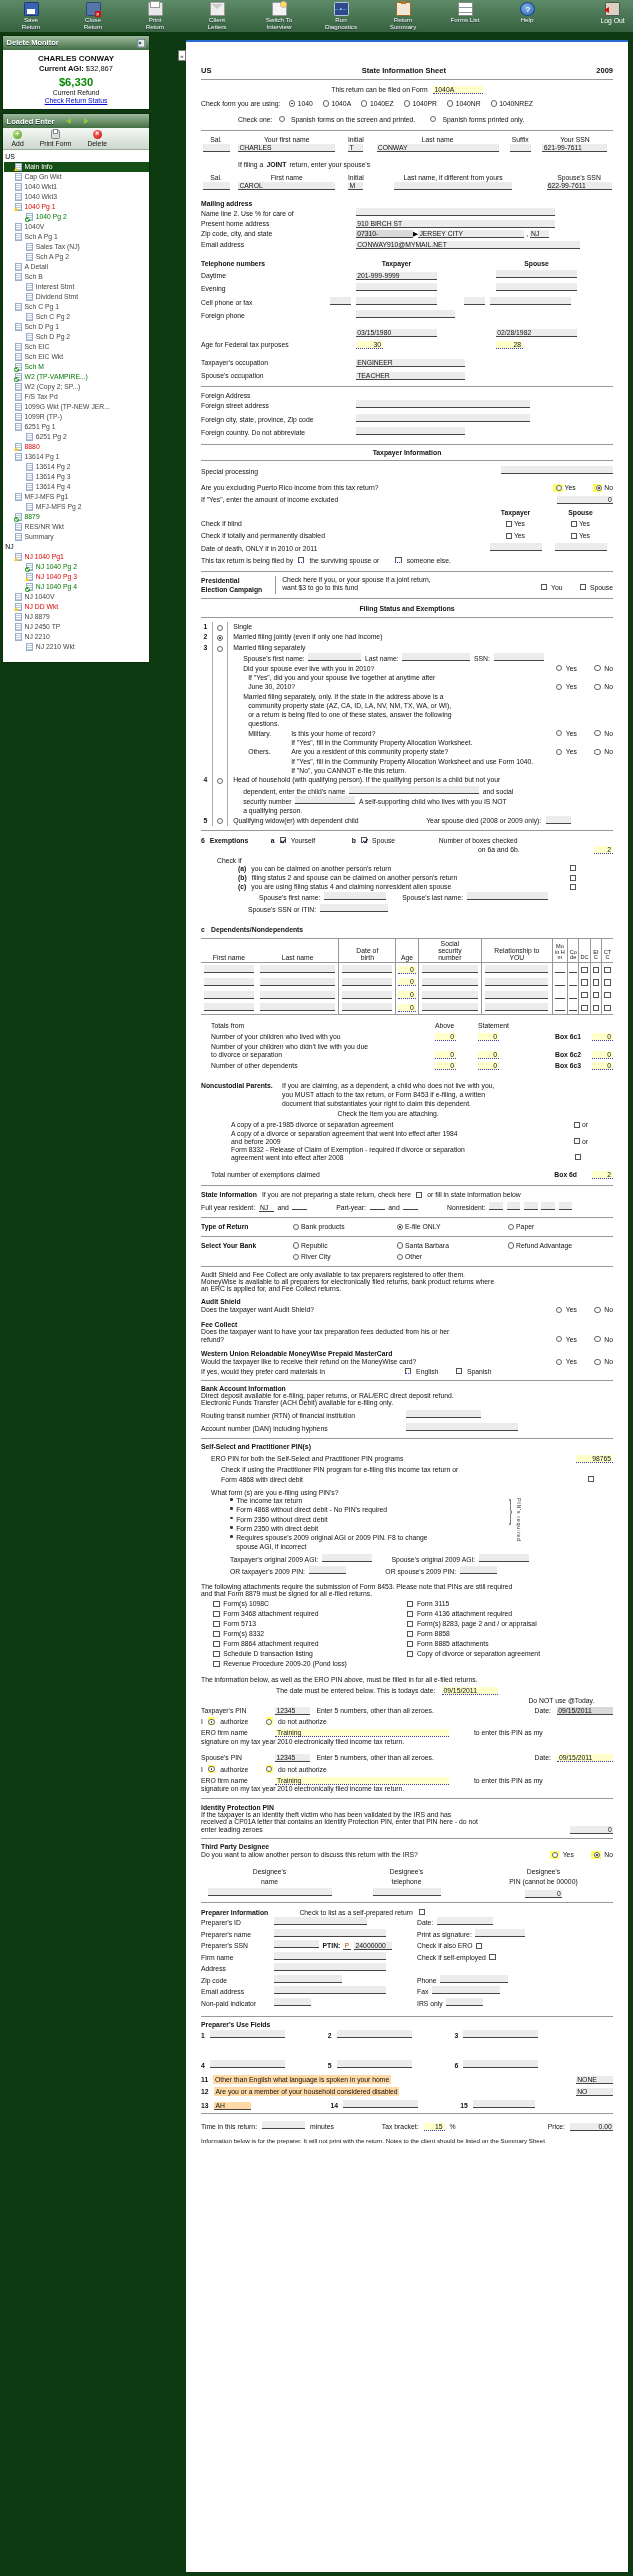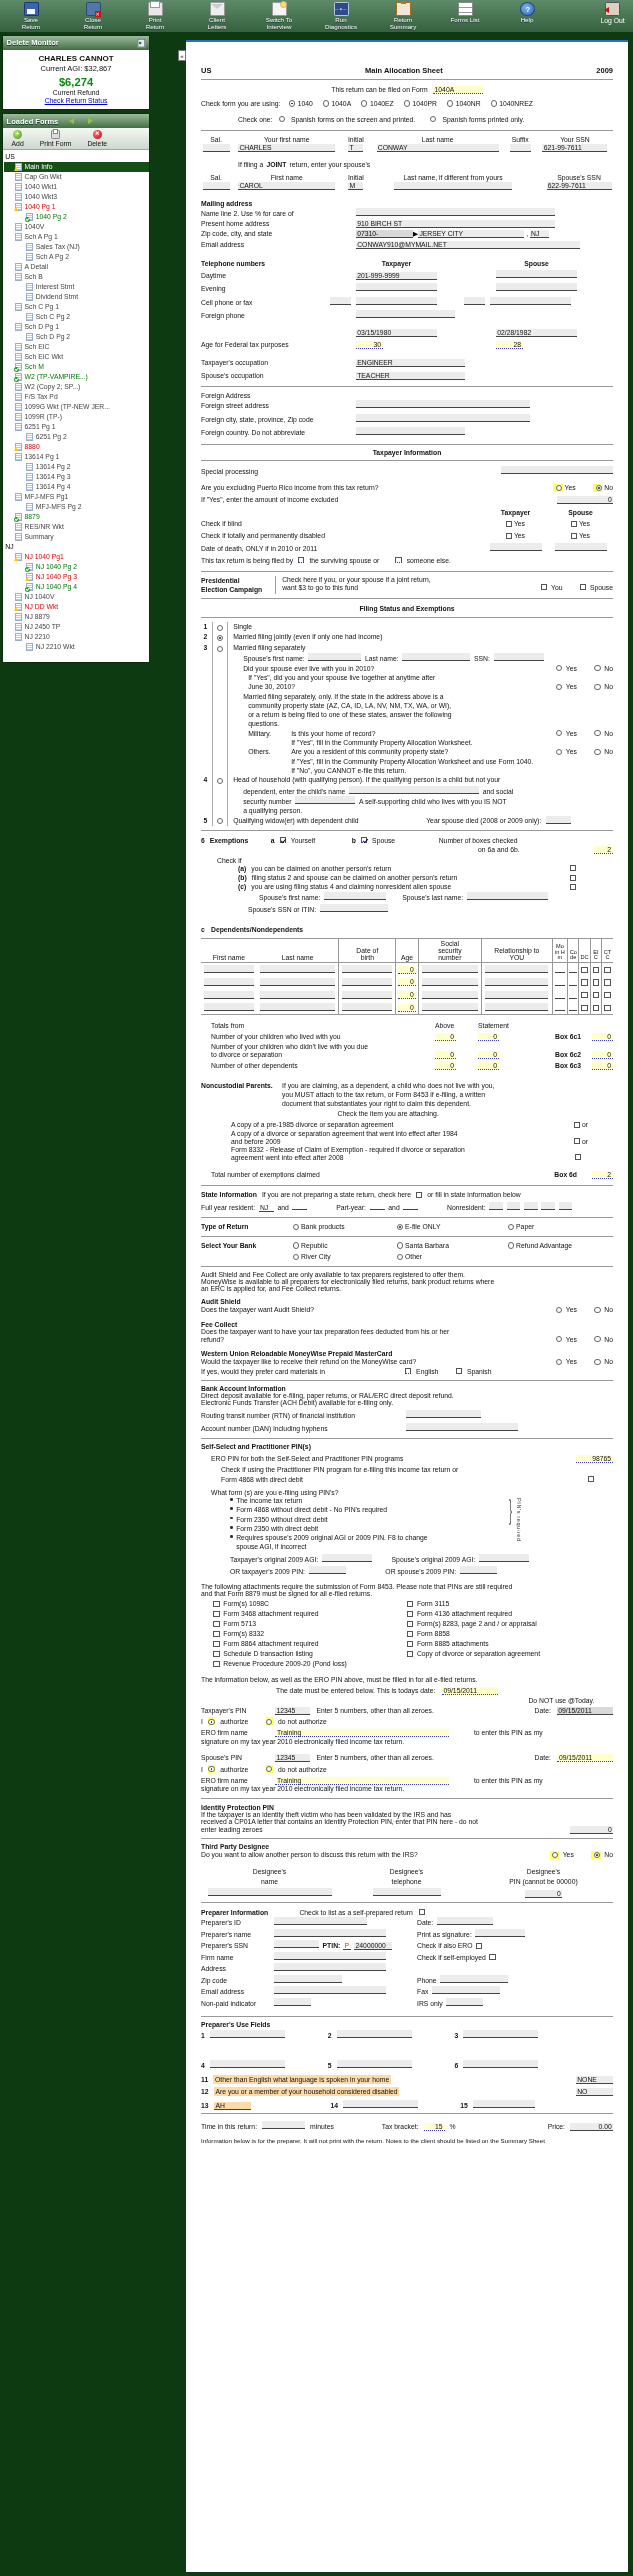--- a/index.html
+++ b/index.html
@@ -21,21 +21,21 @@
 .ic-forms{background:#fff;border:0.6px solid #888;background-image:repeating-linear-gradient(#fff 0 1.9px,#999 1.9px 2.5px)}
 .ic-help{background:radial-gradient(circle at 5px 4.3px,#7fb2e8,#2f66b3);border-radius:50%;border:0.6px solid #1d4a86}.ic-help::after{content:"?";color:#fff;font-weight:bold;position:absolute;left:5px;top:1.9px;font-size:8px}
 .ic-logout{background:#casadd;background:#d9d2c2;border:0.6px solid #555}.ic-logout::after{content:"";position:absolute;left:-2.5px;top:3.7px;border-top:3.1px solid transparent;border-bottom:3.1px solid transparent;border-right:5.6px solid #c11}
 
 .sidebar{position:absolute;top:32px;left:0;width:152px;bottom:0}
 .panel{margin:3.1px 1.9px 0 1.9px;border:0.6px solid #0a2d0a}
 .phead{height:13.7px;background:linear-gradient(#9db99d,#436f43);color:#fff;font-weight:bold;font-size:7.5px;padding:1.9px 3.7px;display:flex;align-items:center;text-shadow:0 0.6px 0.6px #133}
 .collapse-box{margin-left:auto;width:8.7px;height:8px;background:#e8efe8;border:0.6px solid #567;color:#1a4a8a;font-size:5.6px;line-height:6.8px;text-align:center;transform:rotate(90deg);cursor:pointer}
 .rm-body{background:#fff;text-align:center;padding:4.3px 2.5px 5px}
 .rm-name{font-size:8px;font-weight:bold}
-.rm-agi{font-size:7.5px;margin-top:1.2px}.rm-agi .b{font-weight:normal}
+.rm-agi{font-size:7.5px;margin-top:1.2px}.rm-agi .b{font-weight:bold}
 .rm-refund{font-size:11.2px;font-weight:bold;color:#0a8a0a;margin-top:2.5px}
 .rm-rlabel{font-size:6.8px;margin-top:1.2px}
 .rm-link{font-size:6.8px;color:#0000cc;text-decoration:underline;margin-top:1.2px;cursor:pointer}
 .lf-arrow{width:0;height:0;cursor:pointer}
 .lf-left{border-top:3.1px solid transparent;border-bottom:3.1px solid transparent;border-right:5px solid #8ec641;margin-left:11.2px}
 .lf-right{border-top:3.1px solid transparent;border-bottom:3.1px solid transparent;border-left:5px solid #8ec641;margin-left:13.7px}
 .lf-tools{background:linear-gradient(#f4f7f4,#cdd8cd);border-bottom:0.6px solid #9a9;display:flex;gap:16px;padding:1.9px 8.7px;height:22.4px}
 .tool{text-align:center;font-size:6.8px;color:#111;cursor:pointer}
 .si{width:9.3px;height:9.3px;margin:0 auto 0.6px;border-radius:50%;position:relative}
 .si-add{background:radial-gradient(circle at 3.1px 3.1px,#b4e27a,#4e9a18)}.si-add::after{content:"+";position:absolute;left:2.5px;top:0px;color:#fff;font-weight:bold;font-size:6.8px}
@@ -174,30 +174,30 @@
   </div>
 </div>
 
 <div class="sidebar">
   <div class="panel">
     <div class="phead">
       <span>Delete Monitor</span>
       <span class="collapse-box">»</span>
     </div>
     <div class="rm-body">
-      <div class="rm-name">CHARLES CANNOT</div>
+      <div class="rm-name">CHARLES CONWAY</div>
       <div class="rm-agi"><span class="b">Current AGI:</span> <span>$32,867</span></div>
-      <div class="rm-refund">$6,274</div>
+      <div class="rm-refund">$6,330</div>
       <div class="rm-rlabel">Current Refund</div>
       <div class="rm-link">Check Return Status</div>
     </div>
   </div>
   <div class="panel">
     <div class="phead">
-      <span>Loaded Forms</span>
+      <span>Loaded Enter</span>
       <span class="lf-arrow lf-left"></span>
       <span class="lf-arrow lf-right"></span>
     </div>
     <div class="lf-tools">
       <div class="tool"><div class="si si-add"></div><span>Add</span></div>
       <div class="tool"><div class="si si-print"></div><span>Print Form</span></div>
       <div class="tool"><div class="si si-del"></div><span>Delete</span></div>
     </div>
     <div class="tree">
 
@@ -477,21 +477,21 @@
       </div>
   </div>
 </div>
 
 <div class="main">
 <div class="page">
   <div class="ctab">«</div>
 
   <div class="fh">
     <span>US</span>
-    <span class="c">Main Allocation Sheet</span>
+    <span class="c">State Information Sheet</span>
     <span>2009</span>
   </div>
   <div class="hr"></div>
 
   <div class="r" style="justify-content:center;gap:5px">
     <span>This return can be filed on Form</span>
     <span class="calc" style="width:50px;text-align:left">1040A</span>
   </div>
 
   <div class="r" style="margin-top:5px;gap:8.7px">

